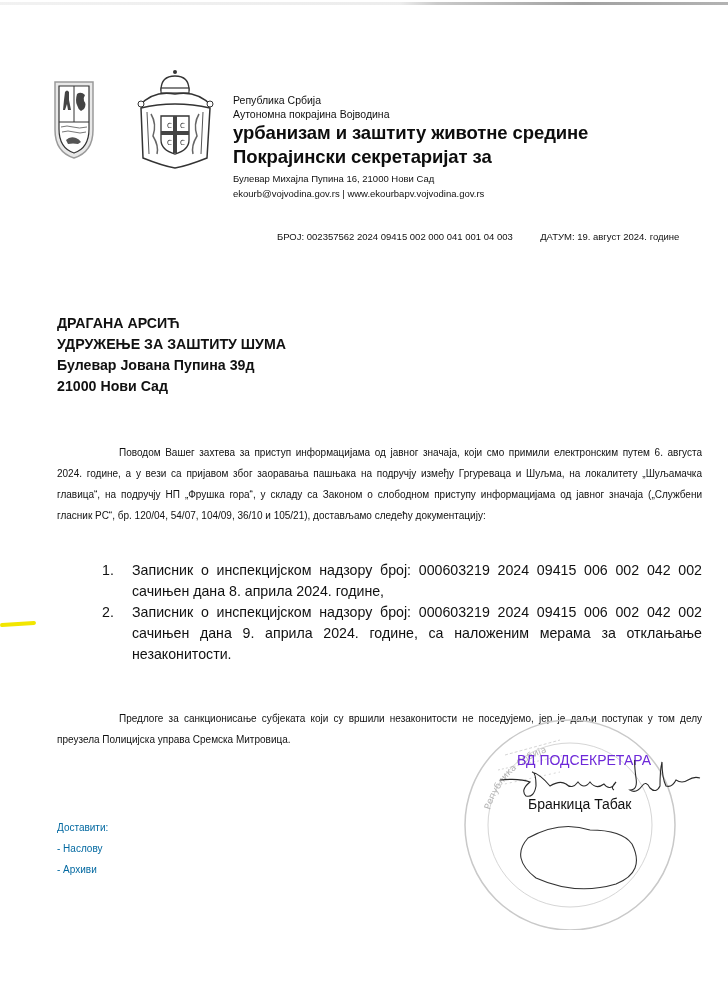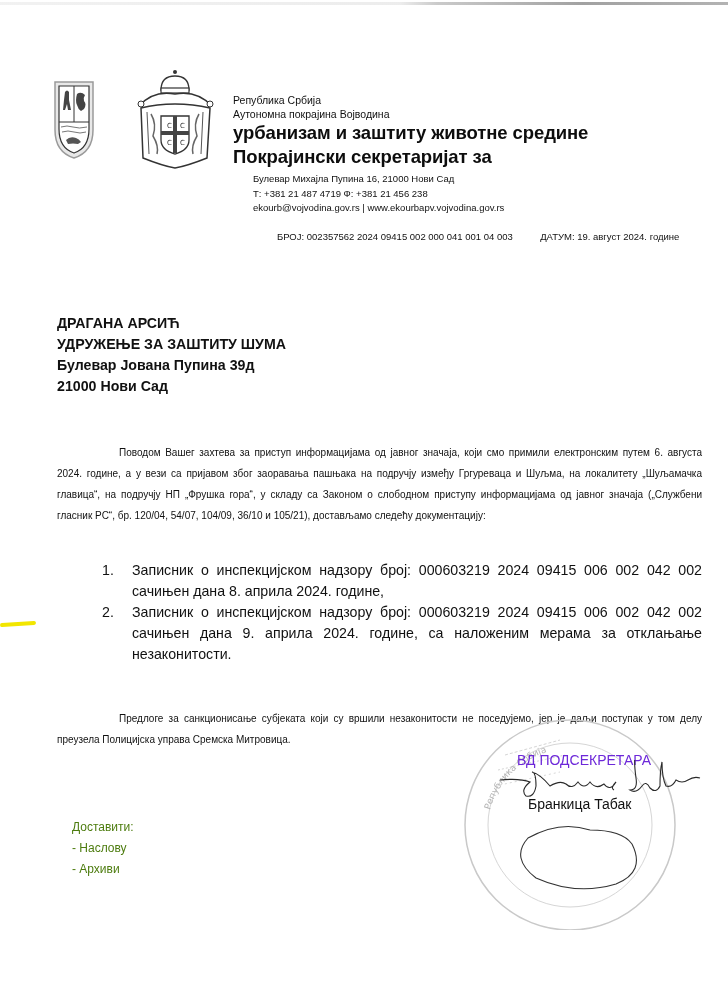--- a/index.html
+++ b/index.html
@@ -15,21 +15,21 @@
       opacity: 0.8;
     }
     
     .crest { position: absolute; }
     .crest-vojvodina { left: 53px; top: 80px; width: 42px; height: 80px; }
     .crest-serbia { left: 133px; top: 68px; width: 85px; height: 110px; }
 
     .header-block { position: absolute; left: 233px; top: 93px; }
     .hdr-small { font-size: 10.5px; line-height: 14px; color: #111; }
     .hdr-big { font-size: 18.5px; font-weight: bold; line-height: 24px; color: #0d0d0d; letter-spacing: -0.1px; }
-    .hdr-contact { position: absolute; left: 233px; top: 172px; font-size: 9.5px; line-height: 14.5px; color: #111; margin-left: 20px; }
+    .hdr-contact { position: absolute; left: 233px; top: 172px; font-size: 9.5px; line-height: 14.5px; color: #111; }
     .ref-line { position: absolute; left: 233px; top: 231px; font-size: 9.5px; color: #111; white-space: nowrap; padding-left: 44px; }
     .ref-line .gap { display: inline-block; width: 22px; }
 
     .recipient { position: absolute; left: 57px; top: 313px; font-size: 14.2px; font-weight: bold; line-height: 21px; color: #111; }
 
     .body-text {
       position: absolute; left: 57px; width: 645px; font-size: 10px; line-height: 21px; color: #111;
       text-align: justify;
     }
     .para1 { top: 442px; }
@@ -41,21 +41,21 @@
     .para2 .indent { display: inline-block; width: 62px; }
 
     .stamp {
       position: absolute; left: 450px; top: 700px; width: 270px; height: 230px;
       pointer-events: none;
     }
     .sig-title { position: absolute; left: 517px; top: 752px; font-size: 14px; font-weight: normal; color: #6d28d9; }
     .signature { position: absolute; left: 500px; top: 760px; width: 228px; height: 130px; pointer-events: none; }
     .sig-name { position: absolute; left: 528px; top: 796px; font-size: 14px; color: #111; }
 
-    .deliver { position: absolute; left: 72px; top: 817px; font-size: 12px; line-height: 21px; color: #4d7c0f; }
+    .deliver { position: absolute; left: 57px; top: 817px; font-size: 10px; line-height: 21px; color: #0369a1; }
 
     .highlight-mark {
       position: absolute; left: 0; top: 622px; width: 36px; height: 4px;
       background: #f2e600; border-radius: 2px; transform: rotate(-4deg);
     }
   </style>
 </head>
 <body>
 
 <div class="topline"></div>
@@ -94,21 +94,20 @@
 
 <div class="header-block">
   <div class="hdr-small">Република Србија</div>
   <div class="hdr-small">Аутономна покрајина Војводина</div>
   <div class="hdr-big">урбанизам и заштиту животне средине</div>
   <div class="hdr-big">Покрајински секретаријат за</div>
 </div>
 
 <div class="hdr-contact">
   <div>Булевар Михајла Пупина 16, 21000 Нови Сад</div>
-  <div>Т: +381 21 487 4719  Ф: +381 21 456 238</div>
   <div>ekourb@vojvodina.gov.rs | www.ekourbapv.vojvodina.gov.rs</div>
 </div>
 
 <div class="ref-line">
   <span>БРОЈ:</span>
   <span>002357562 2024 09415 002 000 041 001 04 003</span>
   <span class="gap"></span>
   <span>ДАТУМ:</span>
   <span>19. август 2024. године</span>
 </div>

